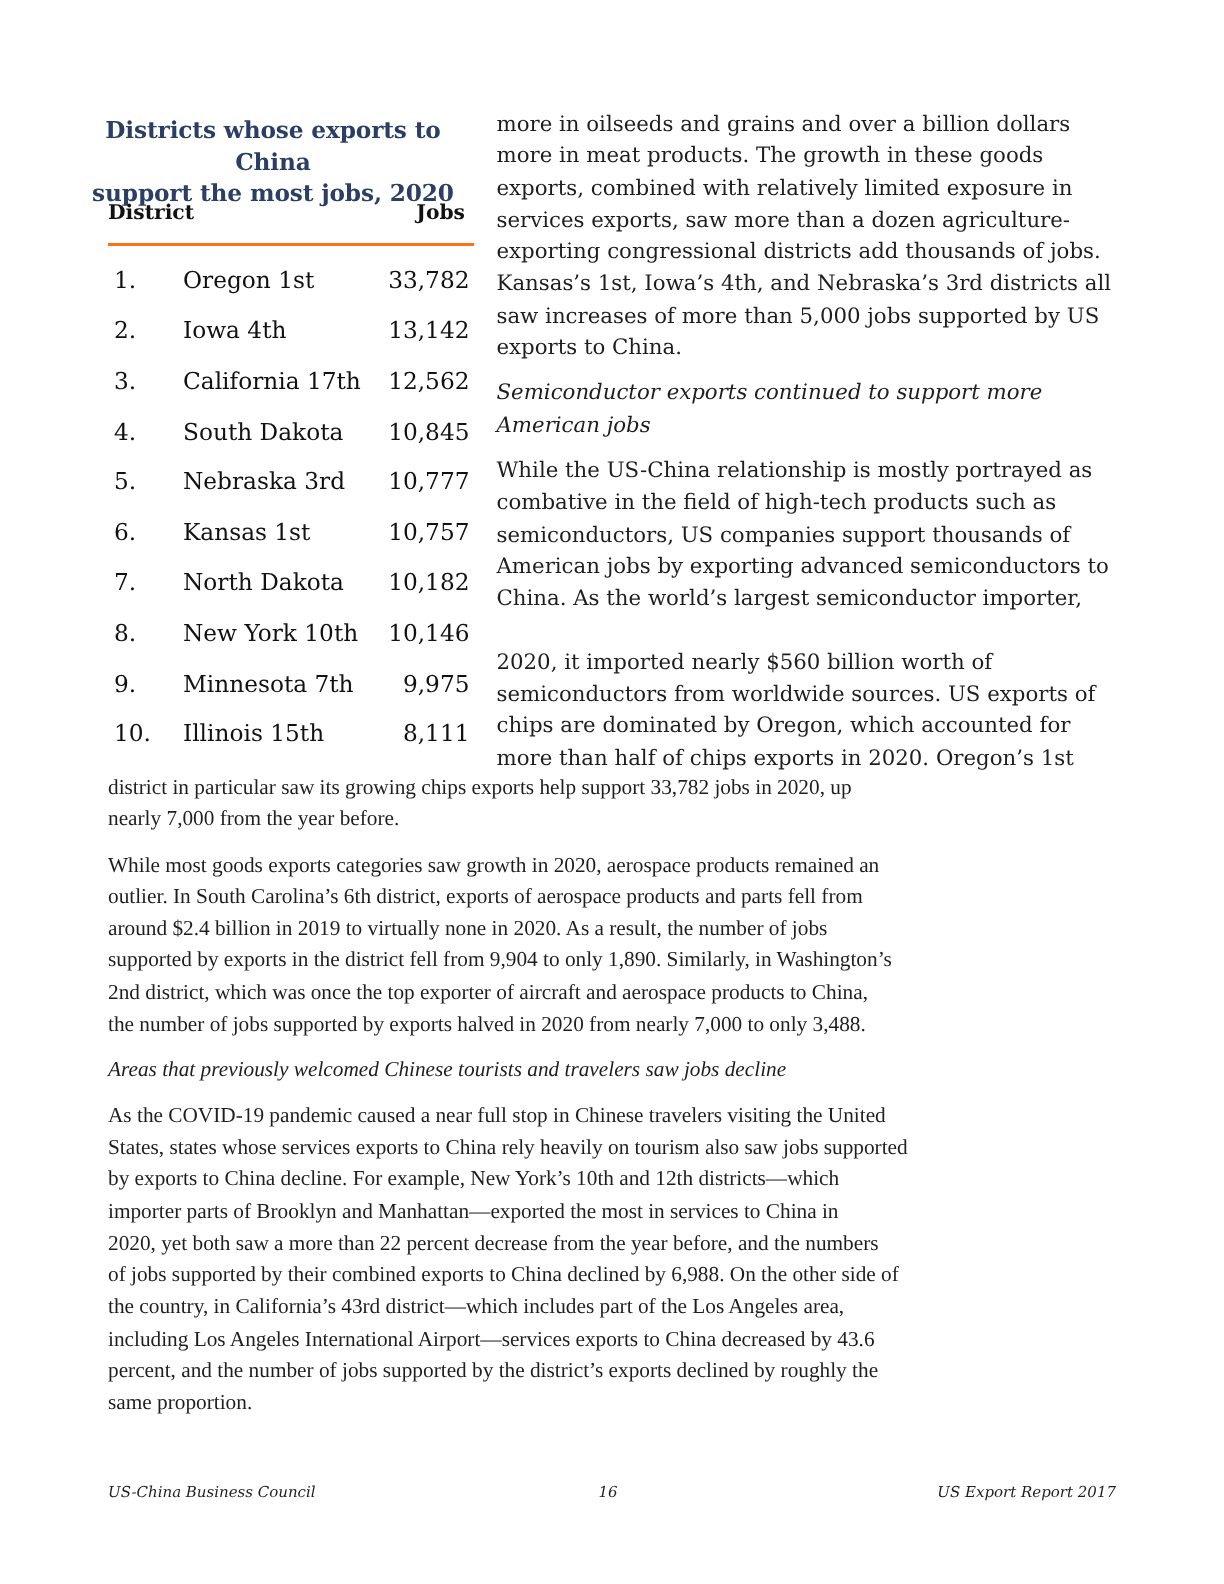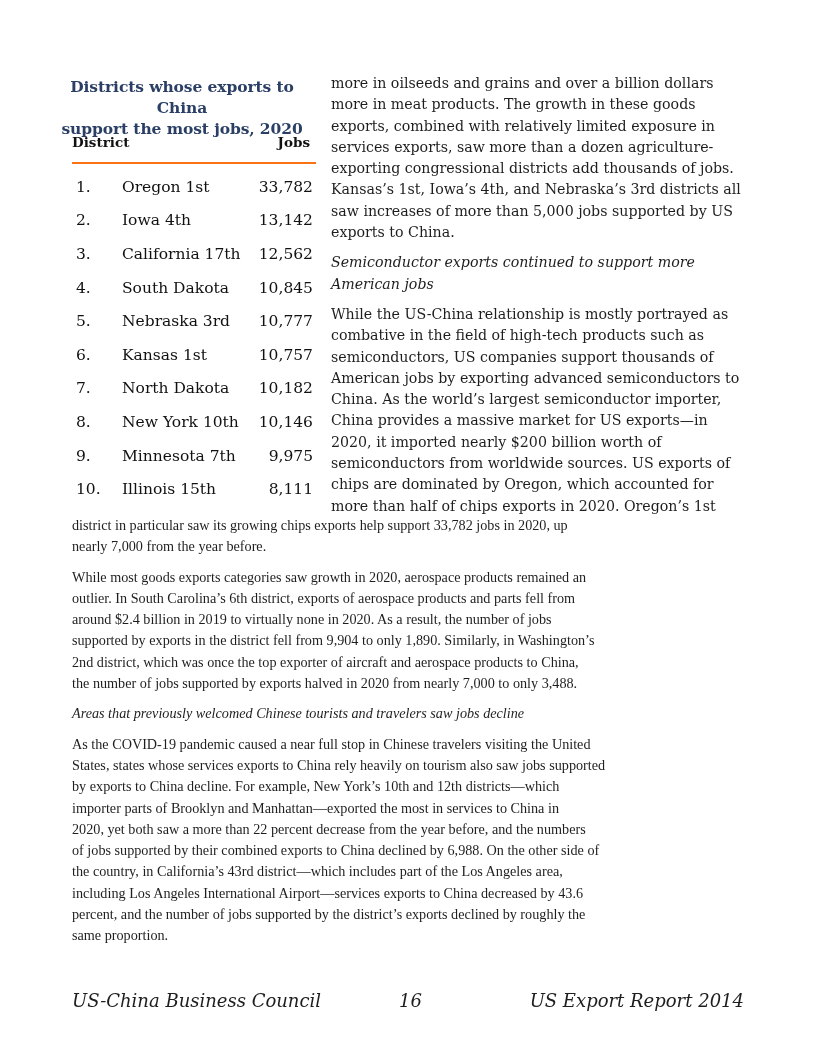--- a/index.html
+++ b/index.html
@@ -25,21 +25,21 @@
   .rcol { position: absolute; left: 331px; top: 73px; width: 420px; font-size: 14.2px; line-height: 21.3px; }
   .rcol p { margin: 0; }
   .subhead { font-style: italic; }
   .para-gap { margin-top: 9px !important; }
 
   
   .full { position: absolute; left: 72px; width: 680px; font-size: 14.2px; line-height: 21.3px; }
   .full p { margin: 0; }
 
   .footer { position: absolute; left: 72px; top: 990px; width: 672px; height: 20px;
-            font-style: italic; font-size: 18px; }
+            font-style: italic; font-size: 10px; }
   .footer .l { position: absolute; left: 0; top: 0; }
   .footer .c { position: absolute; left: 327px; top: 0; text-align: right; }
   .footer .r { position: absolute; right: 0; top: 0; }
 </style>
 </head>
 <body>
 
 <div class="page">
 
   <div class="sidebar">
@@ -123,22 +123,22 @@
     <p class="subhead para-gap">
       <span>Semiconductor exports continued to support more</span><br>
       <span>American jobs</span>
     </p>
     <p class="para-gap">
       <span>While the US-China relationship is mostly portrayed as</span><br>
       <span>combative in the field of high-tech products such as</span><br>
       <span>semiconductors, US companies support thousands of</span><br>
       <span>American jobs by exporting advanced semiconductors to</span><br>
       <span>China. As the world’s largest semiconductor importer,</span><br>
-      <span>China provides a massive market for US exports—in</span><br>
-      <span>2020, it imported nearly $200 billion worth of</span><br>
+      <br>
+      <span>2020, it imported nearly $560 billion worth of</span><br>
       <span>semiconductors from worldwide sources. US exports of</span><br>
       <span>chips are dominated by Oregon, which accounted for</span><br>
       <span>more than half of chips exports in 2020. Oregon’s 1st</span>
     </p>
   </div>
 
   <div class="full" style="top:515px;font-family:Liberation Serif, serif;">
     <p>
       <span>district in particular saw its growing chips exports help support 33,782 jobs in 2020, up</span><br>
       <span>nearly 7,000 from the year before.</span>
@@ -162,15 +162,15 @@
       <span>the country, in California’s 43rd district—which includes part of the Los Angeles area,</span><br>
       <span>including Los Angeles International Airport—services exports to China decreased by 43.6</span><br>
       <span>percent, and the number of jobs supported by the district’s exports declined by roughly the</span><br>
       <span>same proportion.</span>
     </p>
   </div>
 
   <div class="footer">
     <span class="l">US-China Business Council</span>
     <span class="c">16</span>
-    <span class="r">US Export Report 2014</span>
+    <span class="r">US Export Report 2017</span>
   </div>
 </div>
 
 </body></html>

